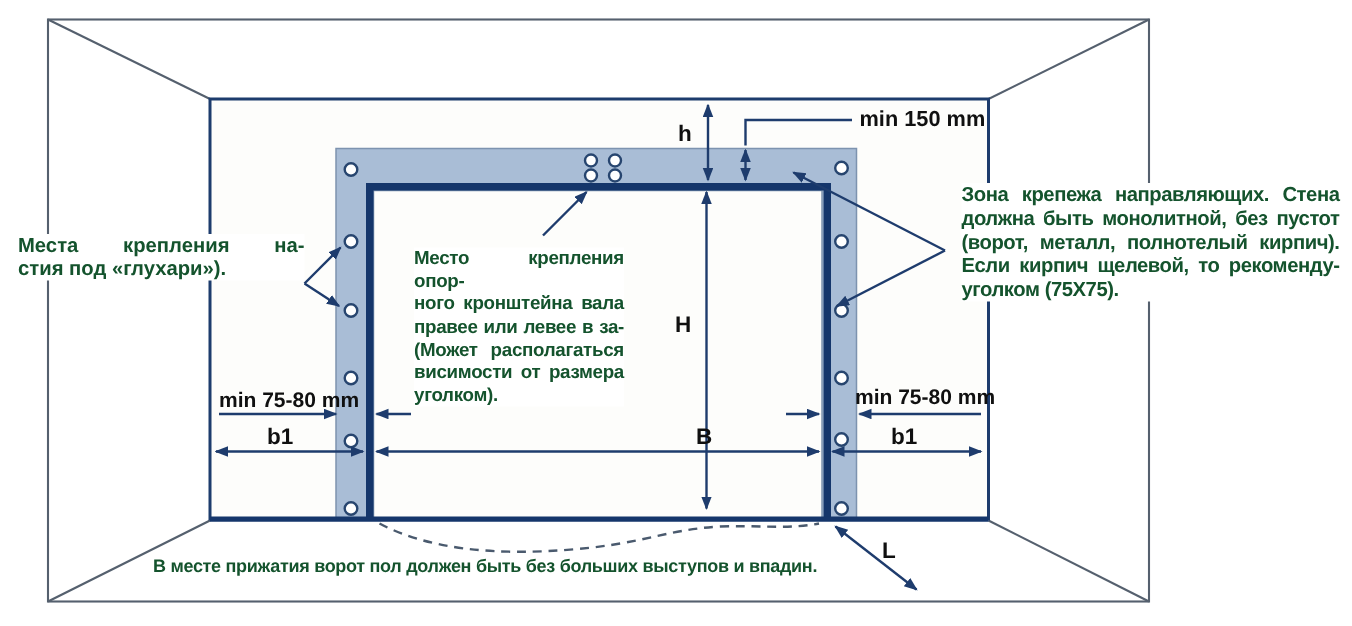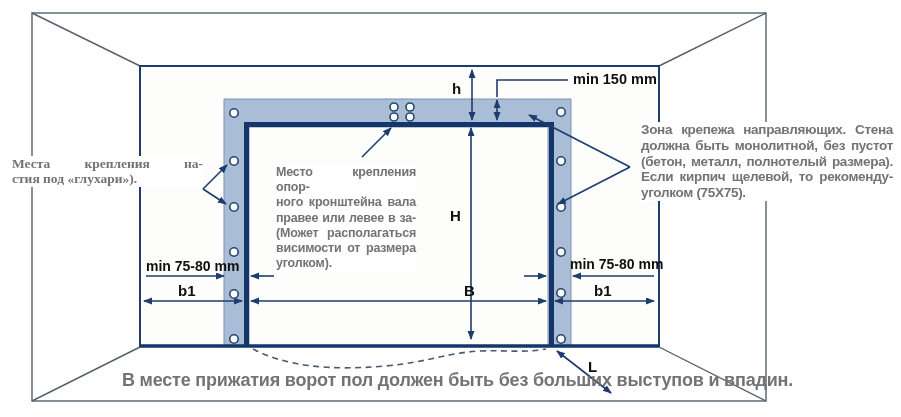--- a/index.html
+++ b/index.html
@@ -1,25 +1,25 @@
 <!DOCTYPE html>
 <html><head>
 <meta charset="utf-8">
 <style>
   html,body{margin:0;padding:0;background:#ffffff;}
   #stage{position:relative;width:901px;height:417px;background:#ffffff;overflow:hidden;
          font-family:"Liberation Sans",sans-serif;}
   #stage svg{position:absolute;left:0;top:0;}
-  .note{position:absolute;background:#ffffff;font-weight:bold;color:#737373;}
+  .note{position:absolute;background:#ffffff;font-weight:bold;color:#14532d;}
   .note div{text-align:justify;text-align-last:justify;}
   .note div.last{text-align:center;text-align-last:left;}
-  #note-left{left:12px;top:156px;width:191px;font-size:13.5px;line-height:15.4px;font-family:Liberation Serif, serif;}
+  #note-left{left:12px;top:156px;width:191px;font-size:13.5px;line-height:15.4px;}
   #note-center{left:276px;top:165px;width:140px;font-size:12.5px;line-height:15.2px;letter-spacing:-0.2px;}
   #note-right{left:641px;top:122px;width:252px;font-size:13.5px;line-height:15.8px;letter-spacing:-0.3px;}
-  #note-bottom{left:102px;top:370px;background:transparent;font-size:18px;white-space:nowrap;letter-spacing:-0.2px;margin-left:20px;}
+  #note-bottom{left:102px;top:370px;background:transparent;font-size:12px;white-space:nowrap;letter-spacing:-0.2px;}
   .dimlabel{font-family:"Liberation Sans",sans-serif;font-weight:bold;fill:#101010;}
 </style>
 </head>
 <body>
 
 <div id="stage">
 
   <svg width="901" height="417" viewBox="0 0 901 417">
     <defs>
       <marker id="ah" orient="auto-start-reverse" markerWidth="9" markerHeight="8" refX="8" refY="3.5" markerUnits="userSpaceOnUse">
@@ -106,20 +106,20 @@
     <div>ного кронштейна вала</div>
     <div>правее или левее в за-</div>
     <div>(Может располагаться</div>
     <div>висимости от размера</div>
     <div class="last">уголком).</div>
   </div>
 
   <div class="note" id="note-right">
     <div>Зона крепежа направляющих. Стена</div>
     <div>должна быть монолитной, без пустот</div>
-    <div>(бетон, металл, полнотелый размера).</div>
+    <div>(ворот, металл, полнотелый кирпич).</div>
     <div>Если кирпич щелевой, то рекоменду-</div>
     <div class="last">уголком (75X75).</div>
   </div>
 
   <div class="note" id="note-bottom">В месте прижатия ворот пол должен быть без больших выступов и впадин.</div>
 
 </div>
 
 </body></html>

